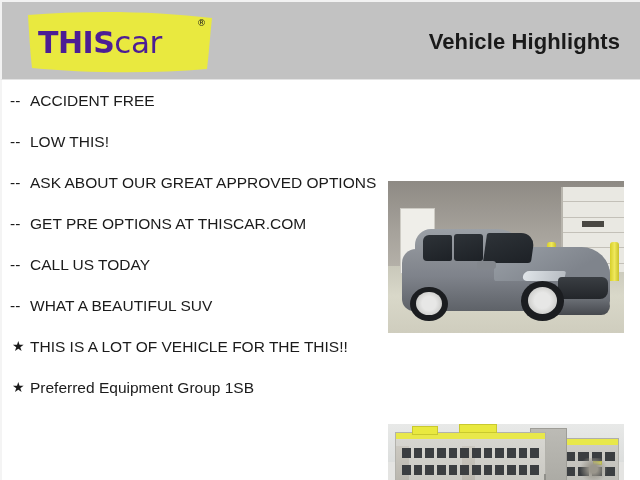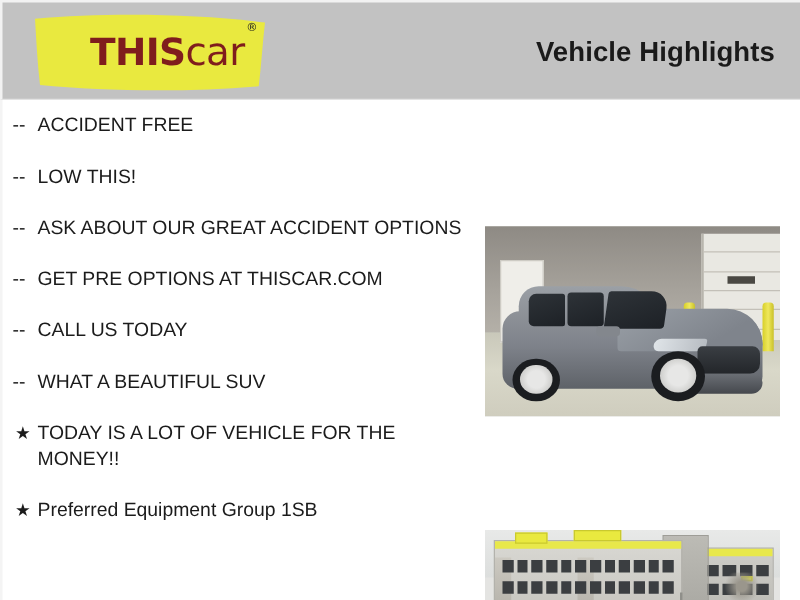--- a/index.html
+++ b/index.html
@@ -54,22 +54,21 @@
     height: 66px;
   }
   .logo-text {
     position: absolute;
     left: 12px;
     top: 12px;
     width: 178px;
     height: 42px;
     line-height: 42px;
     white-space: nowrap;
-    color: #7f1d1d;
-    margin-left: 34px;
+    color: #4c1d95;
   }
   .logo-this {
     font-family: "DejaVu Sans", sans-serif;
     font-weight: bold;
     font-size: 30px;
     letter-spacing: -0.5px;
   }
   .logo-car {
     font-family: "DejaVu Sans", sans-serif;
     font-weight: normal;
@@ -349,41 +348,41 @@
         <span class="hl-text">ACCIDENT FREE</span>
       </li>
 
       <li class="hl-item dash-item">
         <span class="hl-bullet">--</span>
         <span class="hl-text">LOW THIS!</span>
       </li>
 
       <li class="hl-item dash-item">
         <span class="hl-bullet">--</span>
-        <span class="hl-text">ASK ABOUT OUR GREAT ACCIDENT OPTIONS</span>
+        <span class="hl-text">ASK ABOUT OUR GREAT APPROVED OPTIONS</span>
       </li>
 
       <li class="hl-item dash-item">
         <span class="hl-bullet">--</span>
         <span class="hl-text">GET PRE OPTIONS AT THISCAR.COM</span>
       </li>
 
       <li class="hl-item dash-item">
         <span class="hl-bullet">--</span>
         <span class="hl-text">CALL US TODAY</span>
       </li>
 
       <li class="hl-item dash-item">
         <span class="hl-bullet">--</span>
         <span class="hl-text">WHAT A BEAUTIFUL SUV</span>
       </li>
 
       <li class="hl-item">
         <span class="hl-bullet star">★</span>
-        <span class="hl-text">TODAY IS A LOT OF VEHICLE FOR THE MONEY!!</span>
+        <span class="hl-text">THIS IS A LOT OF VEHICLE FOR THE THIS!!</span>
       </li>
 
       <li class="hl-item">
         <span class="hl-bullet star">★</span>
         <span class="hl-text">Preferred Equipment Group 1SB</span>
       </li>
 
     </ul>
 
     <div class="photo photo-car">

